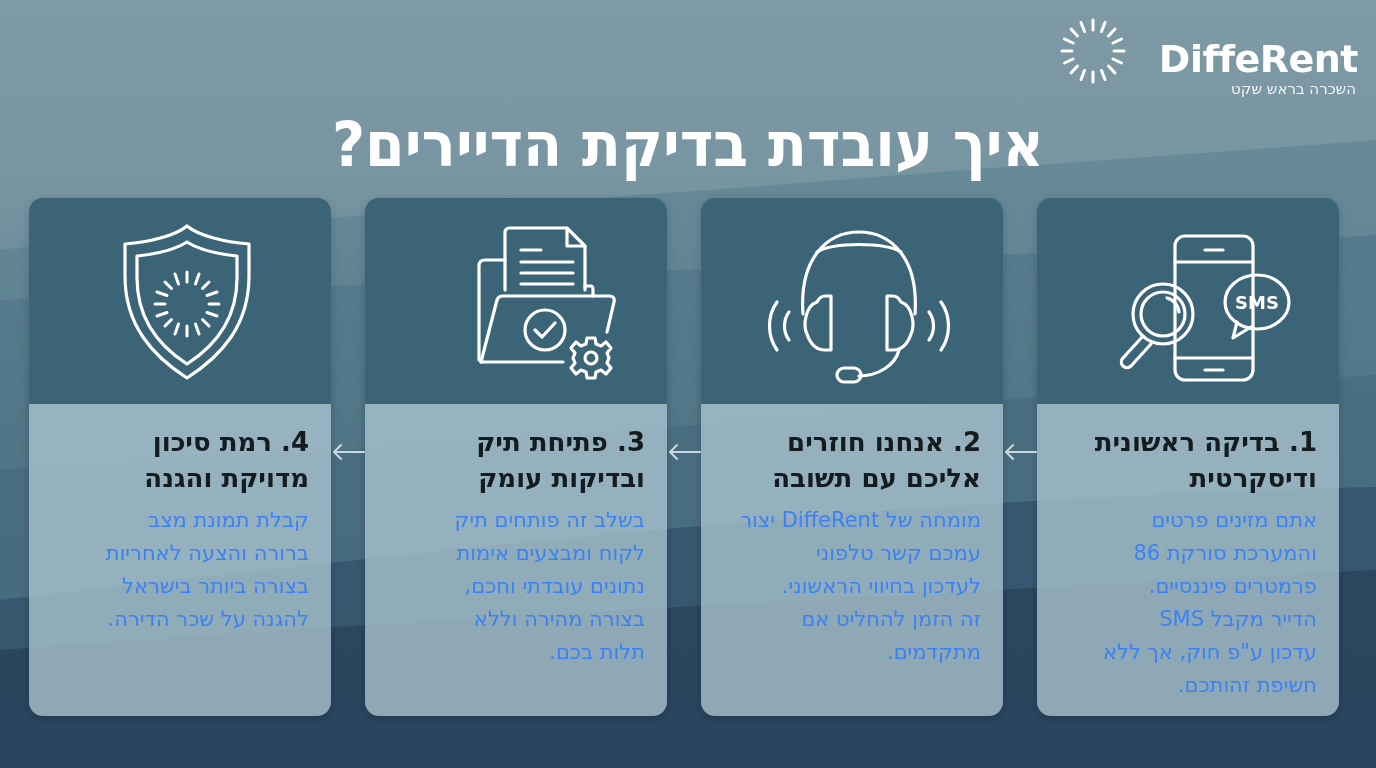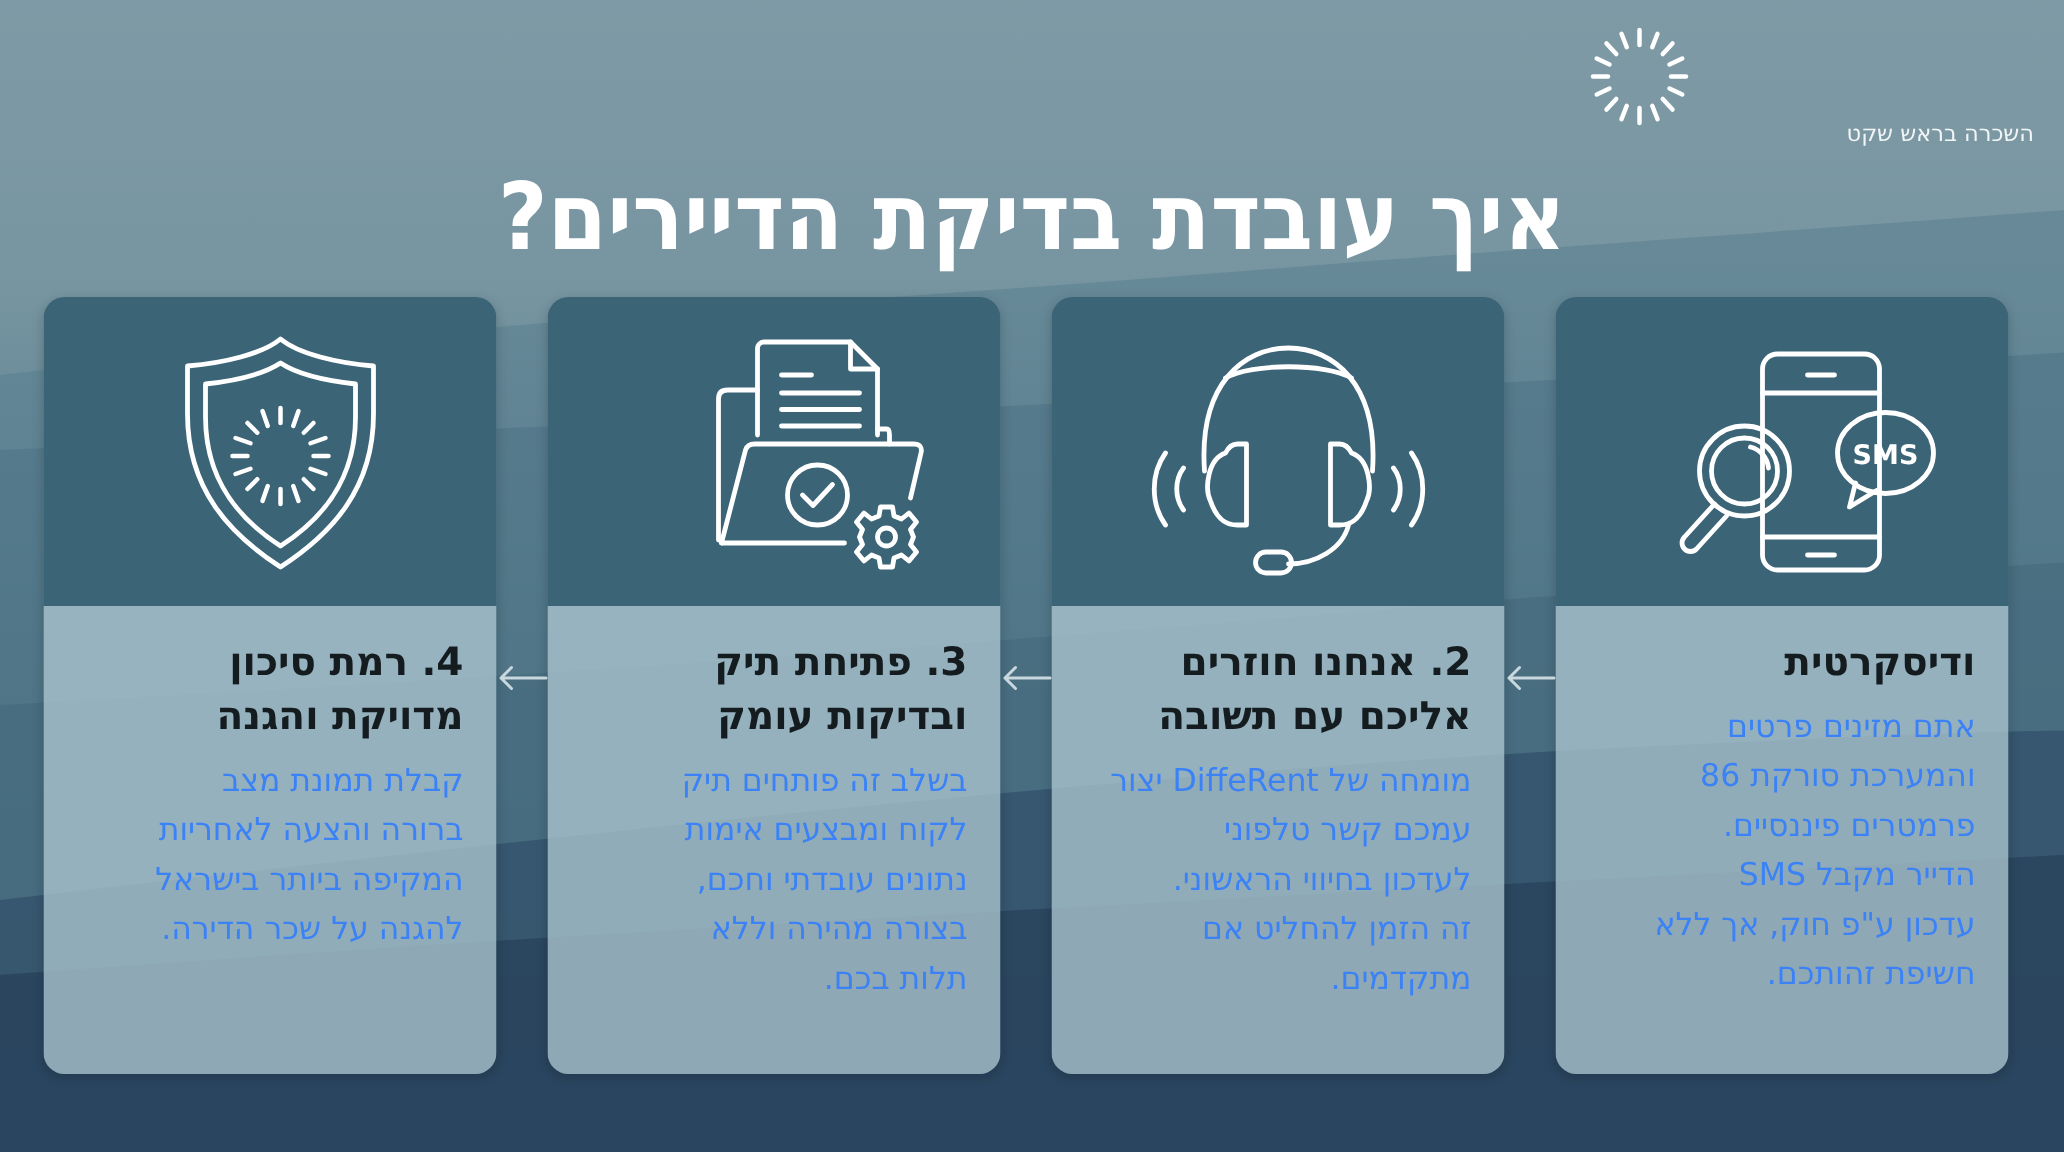--- a/index.html
+++ b/index.html
@@ -82,20 +82,21 @@
       <line x1="35" y1="66" x2="35" y2="56"></line>
       <line x1="23" y1="63.5" x2="26.5" y2="54.5"></line>
       <line x1="13" y1="57" x2="19.5" y2="50"></line>
       <line x1="6.5" y1="47" x2="15" y2="43"></line>
       <line x1="4" y1="35" x2="14" y2="35"></line>
       <line x1="6.5" y1="23" x2="15" y2="27"></line>
       <line x1="13" y1="13" x2="19.5" y2="20"></line>
       <line x1="23" y1="6.5" x2="26.5" y2="15.5"></line>
     </g>
   </svg>
+  <div class="logo-name">DiffeRent</div>
   <div class="logo-tag">השכרה בראש שקט</div>
 </div>
 
 <div class="title">איך עובדת בדיקת הדיירים?</div>
 
 <div class="card" style="left:1037px;">
   <div class="card-top">
     <svg width="200" height="170" viewBox="0 0 200 170">
       <rect class="st" x="80" y="28" width="78" height="144" rx="10" transform="translate(0,-8)"></rect>
       <line class="st" x1="80" y1="46" x2="158" y2="46"></line>
@@ -106,20 +107,21 @@
       <path class="st" d="M142 106 L138 122 L156 111" fill="#3b6476"></path>
       <text x="162" y="93" text-anchor="middle" font-family="DejaVu Sans, sans-serif" font-size="18" font-weight="bold" fill="#ffffff">SMS</text>
       <circle cx="68" cy="98" r="30" fill="#3b6476" class="st"></circle>
       <circle cx="68" cy="98" r="22" class="st"></circle>
       <path class="st" d="M72 82 A 16 16 0 0 1 84 96"></path>
       <path class="st" d="M48 120 L28 142 A 5 5 0 0 0 36 150 L56 128"></path>
     </svg>
   </div>
   <div class="card-bottom">
     <div class="card-title">
+      <div>1. בדיקה ראשונית</div>
       <div>ודיסקרטית</div>
     </div>
     <div class="card-body">
       <div>אתם מזינים פרטים</div>
       <div>והמערכת סורקת 86</div>
       <div>פרמטרים פיננסיים.</div>
       <div>הדייר מקבל SMS</div>
       <div>עדכון ע"פ חוק, אך ללא</div>
       <div>חשיפת זהותכם.</div>
     </div>
@@ -218,21 +220,21 @@
     </svg>
   </div>
   <div class="card-bottom">
     <div class="card-title">
       <div>4. רמת סיכון</div>
       <div>מדויקת והגנה</div>
     </div>
     <div class="card-body">
       <div>קבלת תמונת מצב</div>
       <div>ברורה והצעה לאחריות</div>
-      <div>המקיפה ביותר בישראל</div>
+      <div>בצורה ביותר בישראל</div>
       <div>להגנה על שכר הדירה.</div>
     </div>
   </div>
 </div>
 
 <svg class="arrow" style="left:1002px;" viewBox="0 0 36 18">
   <path d="M34 9 L4 9 M11 2 L4 9 L11 16" fill="none" stroke="#c8d8de" stroke-width="2" stroke-linecap="round" stroke-linejoin="round"></path>
 </svg>
 <svg class="arrow" style="left:666px;" viewBox="0 0 36 18">
   <path d="M34 9 L4 9 M11 2 L4 9 L11 16" fill="none" stroke="#c8d8de" stroke-width="2" stroke-linecap="round" stroke-linejoin="round"></path>

